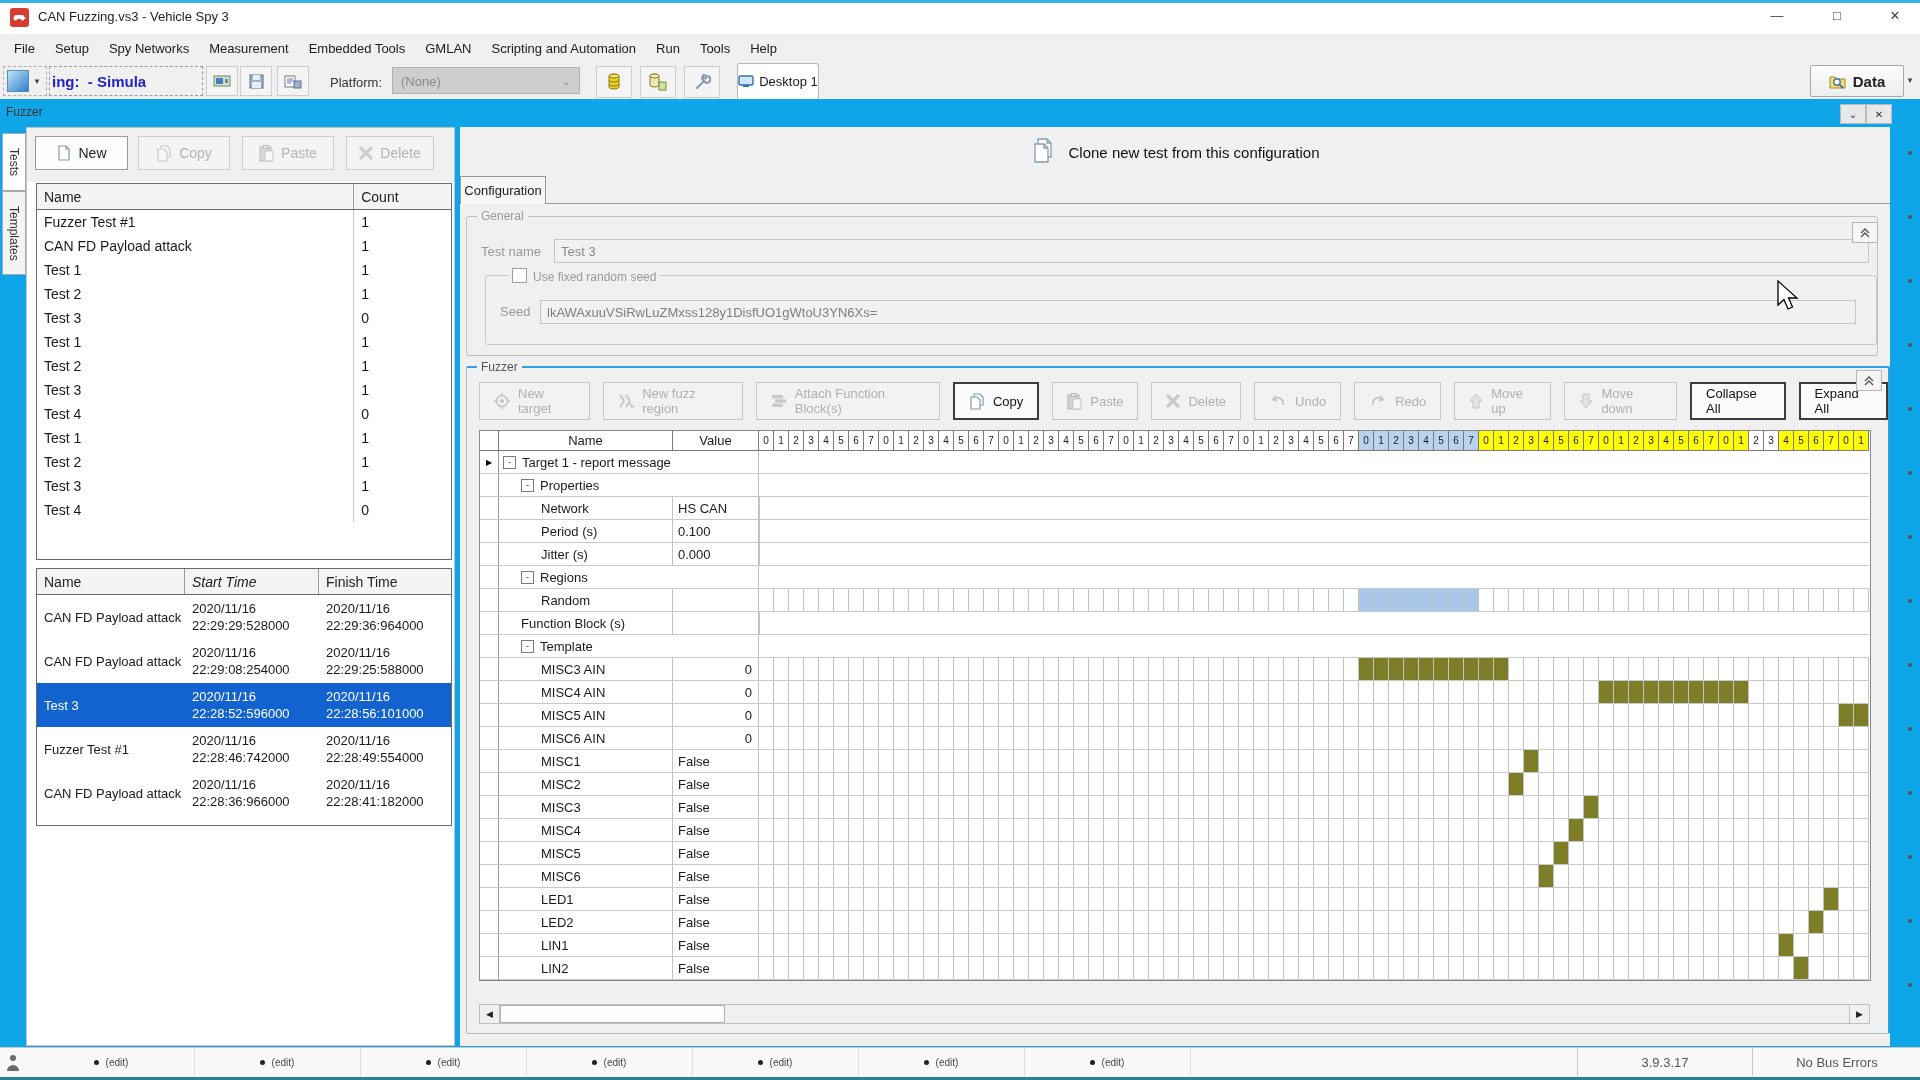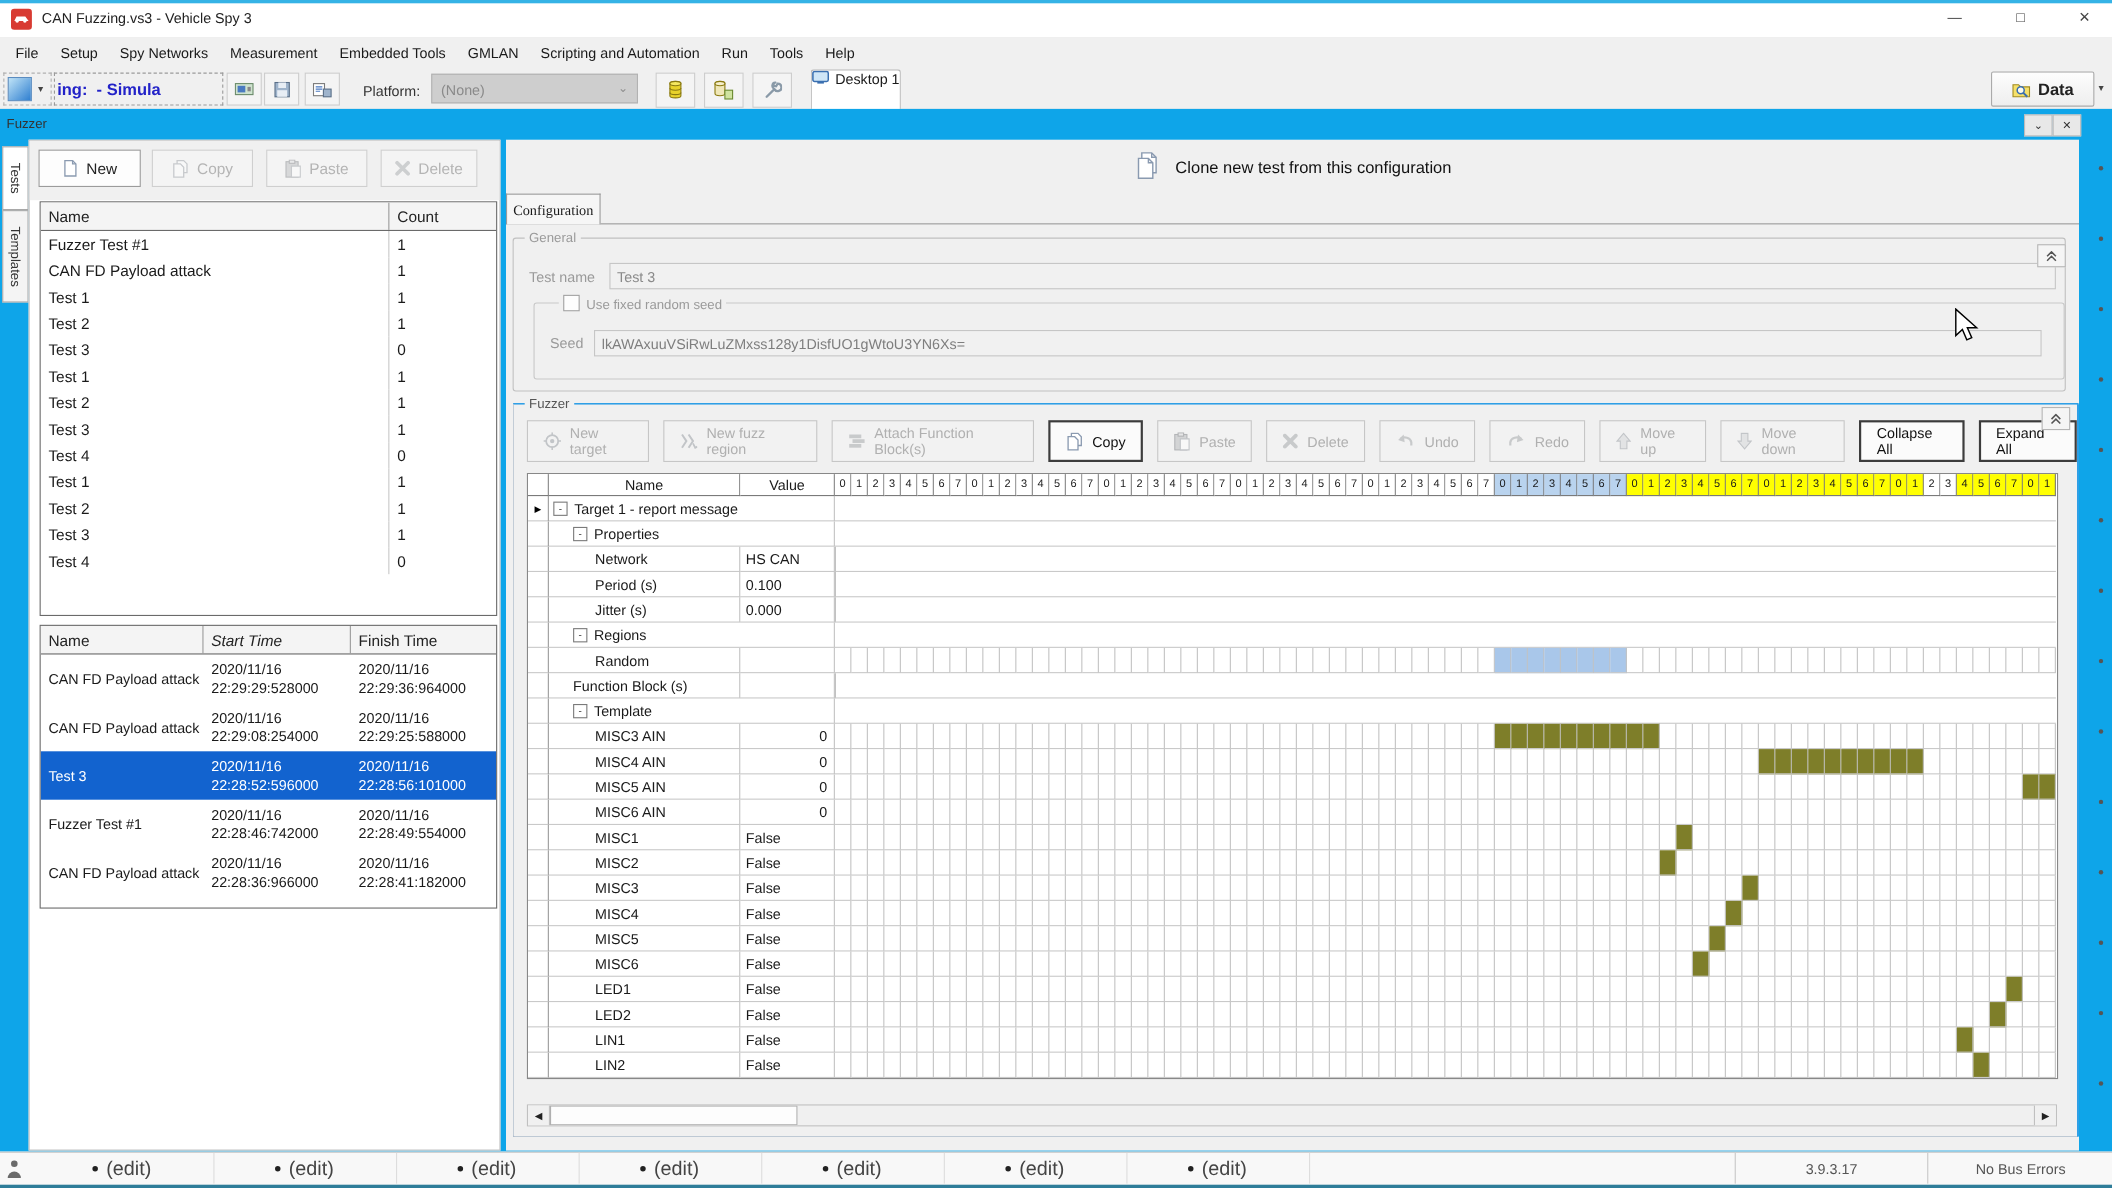--- a/index.html
+++ b/index.html
@@ -20,21 +20,21 @@
   .toolbar{position:absolute;left:0;top:62px;width:1920px;height:37px;background:#f0f0f0;border-bottom:1px solid #c9c9c9;}
   .tb-bluebtn{position:absolute;left:3px;top:4px;width:42px;height:28px;border:1px dashed #b0b0b0;display:flex;align-items:center;}
   .tb-bluesq{width:20px;height:20px;margin-left:3px;background:linear-gradient(135deg,#bfe3f7,#2f7fd0);border:1px solid #5a8cc0;}
   .tb-dd{font-size:8px;color:#444;margin-left:4px;}
   .tb-logfield{position:absolute;left:49px;top:4px;width:152px;height:28px;border:1px dashed #9a9a9a;display:flex;align-items:center;overflow:hidden;}
   .tb-logtext{font-size:15px;font-weight:bold;color:#2222c8;white-space:pre;margin-left:2px;}
   .tb-iconbtn{position:absolute;top:4px;width:30px;height:28px;border:1px solid #cdcdcd;background:#f4f4f4;display:flex;align-items:center;justify-content:center;}
   .platform-label{position:absolute;left:330px;top:13px;font-size:13px;color:#333;}
   .platform-dd{position:absolute;left:392px;top:5px;width:188px;height:27px;background:#cecece;border:1px solid #b2b2b2;font-size:13px;color:#8a8a8a;line-height:27px;padding-left:8px;box-sizing:border-box;}
   .platform-chev{position:absolute;right:8px;top:0;color:#909090;font-size:11px;}
-  .desktop-tab{position:absolute;left:737px;top:1px;width:80px;height:35px;background:#fff;border:1px solid #b8b8b8;border-bottom:none;border-radius:3px 3px 0 0;display:flex;justify-content:center;gap:5px;font-size:13px;}
+  .desktop-tab{position:absolute;left:737px;top:1px;width:80px;height:35px;background:#fff;border:1px solid #b8b8b8;border-bottom:none;border-radius:3px 3px 0 0;display:flex;align-items:center;justify-content:center;gap:5px;font-size:13px;}
   .data-btn{position:absolute;left:1810px;top:3px;width:92px;height:30px;background:linear-gradient(#fdfdfd,#eee);border:1px solid #aaa;border-radius:2px;display:flex;align-items:center;justify-content:center;gap:6px;font-size:15px;font-weight:bold;color:#222;}
   .data-dd{position:absolute;left:1903px;top:3px;width:14px;height:30px;font-size:8px;color:#444;display:flex;align-items:center;justify-content:center;}
   
   .main{position:absolute;left:0;top:99px;width:1920px;height:948px;background:#0ea5e9;}
   .panel-caption{position:absolute;left:6px;top:6px;font-size:12px;color:#333;}
   .cap-btn{position:absolute;top:5px;width:24px;height:18px;background:#e8e8e8;border:1px solid #bbb;font-size:10px;color:#333;display:flex;align-items:center;justify-content:center;}
   .side-tab{position:absolute;left:2px;width:24px;background:#fdfdfd;border:1px solid #a8a8a8;writing-mode:vertical-rl;font-size:12px;color:#333;display:flex;align-items:center;justify-content:center;padding:6px 0;box-sizing:border-box;}
   .left-panel{position:absolute;left:26px;top:28px;width:429px;height:919px;background:#fff;border:1px solid #c2c2c2;box-sizing:border-box;}
   .lp-btnrow{position:absolute;left:0;top:0;width:100%;height:54px;background:#f0f0f0;}
   .lp-btn{position:absolute;top:8px;height:34px;border:1px solid #9b9b9b;background:#fdfdfd;display:flex;align-items:center;justify-content:center;gap:7px;font-size:14px;color:#222;box-sizing:border-box;}
@@ -45,21 +45,21 @@
   .dt-hcell{font-size:14px;color:#222;padding:5px 0 4px 7px;box-sizing:border-box;border-right:1px solid #9a9a9a;}
   .dt-hcell:last-child{border-right:none;}
   .dt-row{display:flex;}
   .dt-cell{font-size:14px;padding-left:7px;box-sizing:border-box;display:flex;align-items:center;}
   .runs-row{display:flex;}
   .runs-cell{font-size:13px;line-height:17px;padding:5px 0 4px 7px;box-sizing:border-box;white-space:pre-line;}
   .runs-row.selected{background:#1263cf;color:#fff;}
   
   .right-panel{position:absolute;left:460px;top:28px;width:1430px;height:919px;background:#f0f0f0;}
   .clone-row{position:absolute;left:0;top:2px;width:1430px;height:46px;display:flex;align-items:center;justify-content:center;gap:14px;font-size:15px;color:#111;}
-  .config-tab{position:absolute;left:0;top:49px;width:86px;height:28px;background:#f6f6f6;border:1px solid #9a9a9a;border-bottom:none;font-size:13px;display:flex;align-items:center;justify-content:center;box-sizing:border-box;z-index:2;font-family:Liberation Serif, serif;}
+  .config-tab{position:absolute;left:0;top:49px;width:86px;height:28px;background:#f6f6f6;border:1px solid #9a9a9a;border-bottom:none;font-size:13px;display:flex;align-items:center;justify-content:center;box-sizing:border-box;z-index:2;}
   .config-line{position:absolute;left:0;top:76px;width:1430px;height:1px;background:#9a9a9a;}
   .groupbox{position:absolute;border:1px solid #c0c0c0;border-radius:3px;box-sizing:border-box;}
   .gb-legend{position:absolute;top:-8px;left:10px;background:#f0f0f0;padding:0 4px;font-size:12px;}
   .dis{color:#9a9a9a;}
   .txtinput{position:absolute;border:1px solid #c6c6c6;background:#f1f1f1;font-size:13px;color:#8a8a8a;box-sizing:border-box;padding-left:6px;display:flex;align-items:center;}
   .checkbox{display:inline-block;width:13px;height:13px;border:1px solid #a0a0a0;background:#fdfdfd;vertical-align:-2px;margin-right:6px;}
   .chev-btn{position:absolute;width:24px;height:19px;border:1px solid #b5b5b5;background:#f5f5f5;display:flex;align-items:center;justify-content:center;}
   .fuzzer-group{position:absolute;left:6px;top:239px;width:1424px;height:668px;border:1px solid #aebccb;border-top:2px solid #2f9fe6;border-right:2px solid #2f9fe6;border-radius:2px;box-sizing:border-box;}
   .fz-toolbar{position:absolute;left:12px;top:14px;display:flex;gap:13px;}
   .fz-btn{height:38px;padding:0 14px;border:1px solid #c6c6c6;background:#f2f2f2;color:#b0b0b0;font-size:13px;display:flex;align-items:center;gap:8px;box-sizing:border-box;}
@@ -84,21 +84,21 @@
   .cell-rblue{background:#a9c7ea;}
   .merged{border-bottom:1px solid #c9c9c9;box-sizing:border-box;height:23px;}
   .exp{display:inline-flex;width:11px;height:11px;border:1px solid #7a7a7a;background:#fff;align-items:center;justify-content:center;font-size:9px;line-height:9px;margin-right:6px;flex:none;color:#333;}
   .hscroll{position:absolute;left:12px;height:20px;background:#f0f0f0;border:1px solid #c0c0c0;box-sizing:border-box;}
   .hs-arrow{position:absolute;top:0;width:19px;height:18px;display:flex;align-items:center;justify-content:center;font-size:9px;color:#222;background:#f0f0f0;}
   .hs-thumb{position:absolute;left:20px;top:0;width:225px;height:18px;background:#fdfdfd;border:1px solid #b0b0b0;box-sizing:border-box;}
   
   .dock-dot{position:absolute;left:1908px;width:4px;height:4px;border-radius:2px;background:#555;}
   
   .statusbar{position:absolute;left:0;top:1047px;width:1920px;height:33px;background:#f8f8f8;border-top:1px solid #c8c8c8;}
-  .sb-seg{position:absolute;top:0;height:28px;display:flex;align-items:center;justify-content:center;gap:7px;font-size:18px;color:#444;border-right:1px solid #ddd;}
+  .sb-seg{position:absolute;top:0;height:28px;display:flex;align-items:center;justify-content:center;gap:7px;font-size:10px;color:#444;border-right:1px solid #ddd;}
   .sb-dot{width:5px;height:5px;border-radius:3px;background:#222;}
   .sb-box{position:absolute;top:0;height:28px;display:flex;align-items:center;justify-content:center;font-size:13px;color:#555;border-left:1px solid #c8c8c8;}
   .sb-teal{position:absolute;left:0;top:29px;width:1920px;height:4px;background:#2e7d99;}
 </style>
 </head>
 <body>
 
 <div id="app">
 
   <div class="titlebar">

